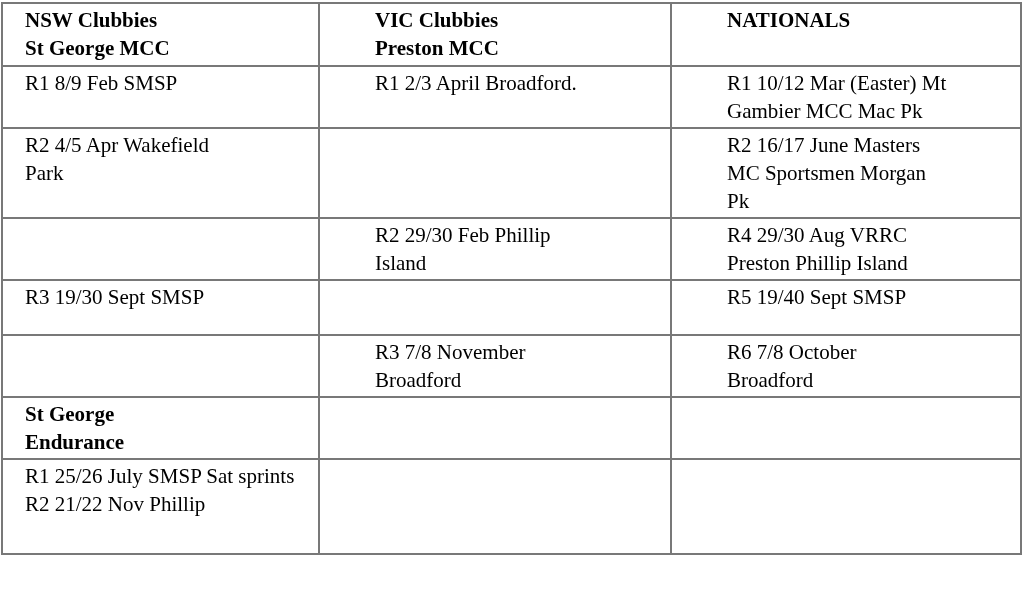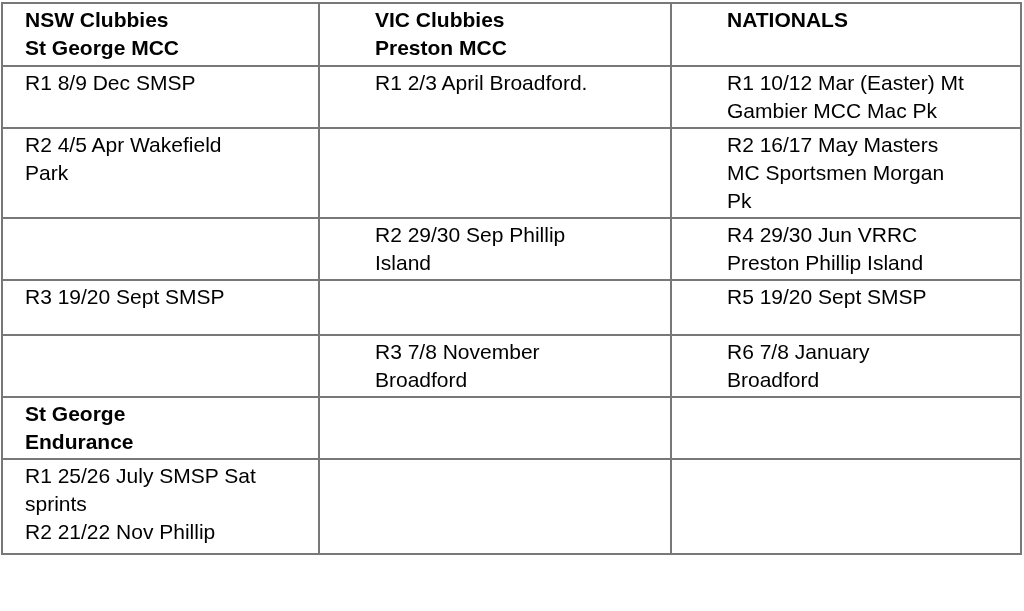--- a/index.html
+++ b/index.html
@@ -20,20 +20,21 @@
     font-size: 21px;
     line-height: 28px;
     color: #000000;
   }
   .calendar-table td {
     border: 2px solid #787878;
     vertical-align: top;
     padding: 2px 20px 2px 22px;
     white-space: pre-line;
     overflow: hidden;
+    font-family: Liberation Serif, serif;
   }
   .calendar-table td.c2,
   .calendar-table td.c3 {
     padding-left: 55px;
     border-radius: 11px;
   }
   .calendar-table td.bold {
     font-weight: bold;
   }
 </style>
@@ -48,50 +49,50 @@
   </colgroup>
   <tbody>
     <tr style="height:63px">
       <td class="c1 bold">NSW Clubbies
 St George MCC</td>
       <td class="c2 bold">VIC Clubbies
 Preston MCC</td>
       <td class="c3 bold">NATIONALS</td>
     </tr>
     <tr style="height:62px">
-      <td class="c1">R1 8/9 Dec SMSP</td>
+      <td class="c1">R1 8/9 Feb SMSP</td>
       <td class="c2">R1 2/3 April Broadford.</td>
       <td class="c3">R1 10/12 Mar (Easter) Mt
 Gambier MCC Mac Pk</td>
     </tr>
     <tr style="height:79px">
       <td class="c1">R2 4/5 Apr Wakefield
 Park</td>
       <td class="c2"></td>
-      <td class="c3">R2 16/17 May Masters
+      <td class="c3">R2 16/17 June Masters
 MC Sportsmen Morgan
 Pk</td>
     </tr>
     <tr style="height:59px">
       <td class="c1"></td>
-      <td class="c2">R2 29/30 Sep Phillip
+      <td class="c2">R2 29/30 Feb Phillip
 Island</td>
-      <td class="c3">R4 29/30 Jun VRRC
+      <td class="c3">R4 29/30 Aug VRRC
 Preston Phillip Island</td>
     </tr>
     <tr style="height:55px">
-      <td class="c1">R3 19/20 Sept SMSP</td>
+      <td class="c1">R3 19/30 Sept SMSP</td>
       <td class="c2"></td>
-      <td class="c3">R5 19/20 Sept SMSP</td>
+      <td class="c3">R5 19/40 Sept SMSP</td>
     </tr>
     <tr style="height:48px">
       <td class="c1"></td>
       <td class="c2">R3 7/8 November
 Broadford</td>
-      <td class="c3">R6 7/8 January
+      <td class="c3">R6 7/8 October
 Broadford</td>
     </tr>
     <tr style="height:54px">
       <td class="c1 bold">St George
 Endurance</td>
       <td class="c2"></td>
       <td class="c3"></td>
     </tr>
     <tr style="height:95px">
       <td class="c1">R1 25/26 July SMSP Sat sprints

